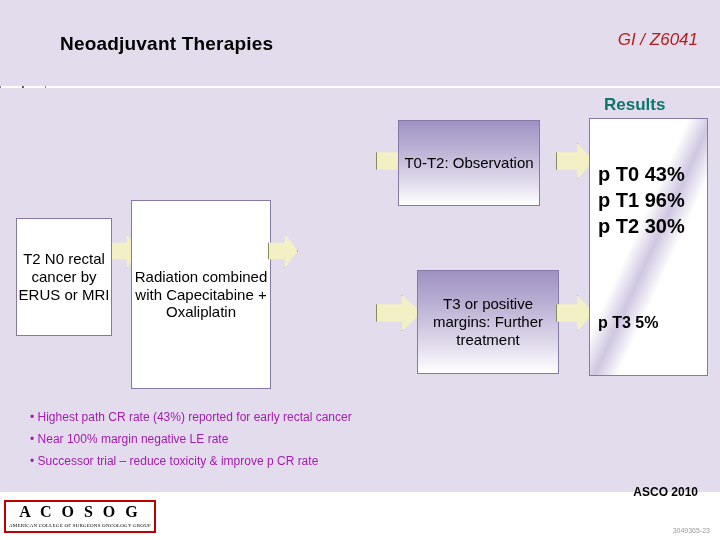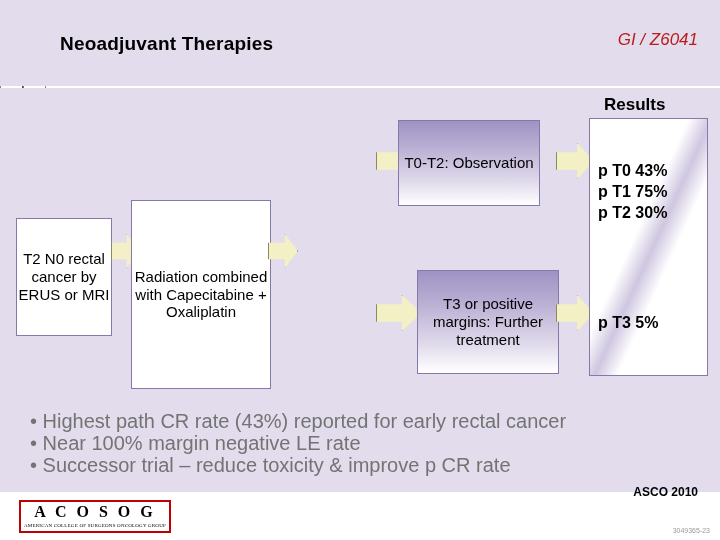--- a/index.html
+++ b/index.html
@@ -63,21 +63,21 @@
     height: 48px;
     background: #ffffff;
   }
 
   .results-label {
     position: absolute;
     left: 604px;
     top: 95px;
     font-size: 17px;
     font-weight: bold;
-    color: #000000;
+    color: #0f766e;
   }
 
   
   .box {
     position: absolute;
     box-sizing: border-box;
     display: flex;
     align-items: center;
     justify-content: center;
     text-align: center;
@@ -154,21 +154,21 @@
     top: 118px;
     width: 117px;
     height: 256px;
     background: linear-gradient(to bottom right, #ffffff 0%, #ffffff 42%, #cfc6e0 52%, #ffffff 62%, #ffffff 100%);
     border: 1px solid #8878a8;
   }
   .result-top {
     position: absolute;
     left: 8px;
     top: 42px;
-    font-size: 16px;
+    font-size: 20px;
     font-weight: bold;
     line-height: 1.30;
     color: #000;
   }
   .result-bottom {
     position: absolute;
     left: 8px;
     top: 195px;
     font-size: 16px;
     font-weight: bold;
@@ -196,40 +196,40 @@
     position: absolute;
     left: 24px;
     top: 388px;
     font-size: 17px;
     font-weight: bold;
     color: #000;
   }
   .sig-line {
     position: absolute;
     left: 30px;
-    font-size: 20px;
-    color: #737373;
+    font-size: 12px;
+    color: #a21caf;
   }
   #sig1 { top: 410px; }
   #sig2 { top: 432px; }
   #sig3 { top: 454px; }
 
   .asco-year {
     position: absolute;
     right: 22px;
     top: 485px;
     font-size: 12px;
     font-weight: bold;
     color: #000;
   }
 
   
   .logo {
     position: absolute;
-    left: 19px;
+    left: 4px;
     top: 500px;
     width: 152px;
     height: 33px;
     background: #ffffff;
     border: 2px solid #c00000;
     box-sizing: border-box;
     overflow: hidden;
   }
   .logo-letters {
     position: absolute;
@@ -310,21 +310,21 @@
 
   <div class="box box-grad-purple" id="box-observation">T0-T2: Observation</div>
   <div class="box box-grad-purple" id="box-further-treatment">T3 or positive margins: Further treatment</div>
 
   <div class="arrow arrow-r" id="arrow5"></div>
   <div class="arrow arrow-r" id="arrow6"></div>
 
   <div id="box-results">
     <div class="result-top">
       <div>p T0 43%</div>
-      <div>p T1 75%</div>
+      <div>p T1 96%</div>
       <div>p T2 30%</div>
     </div>
     <div class="result-bottom">p T3 5%</div>
   </div>
 
   <div class="sig-line" id="sig1">• Highest path CR rate (43%) reported for early rectal cancer</div>
   <div class="sig-line" id="sig2">• Near 100% margin negative LE rate</div>
   <div class="sig-line" id="sig3">• Successor trial – reduce toxicity &amp; improve p CR rate</div>
 
   <div class="asco-year">ASCO 2010</div>

